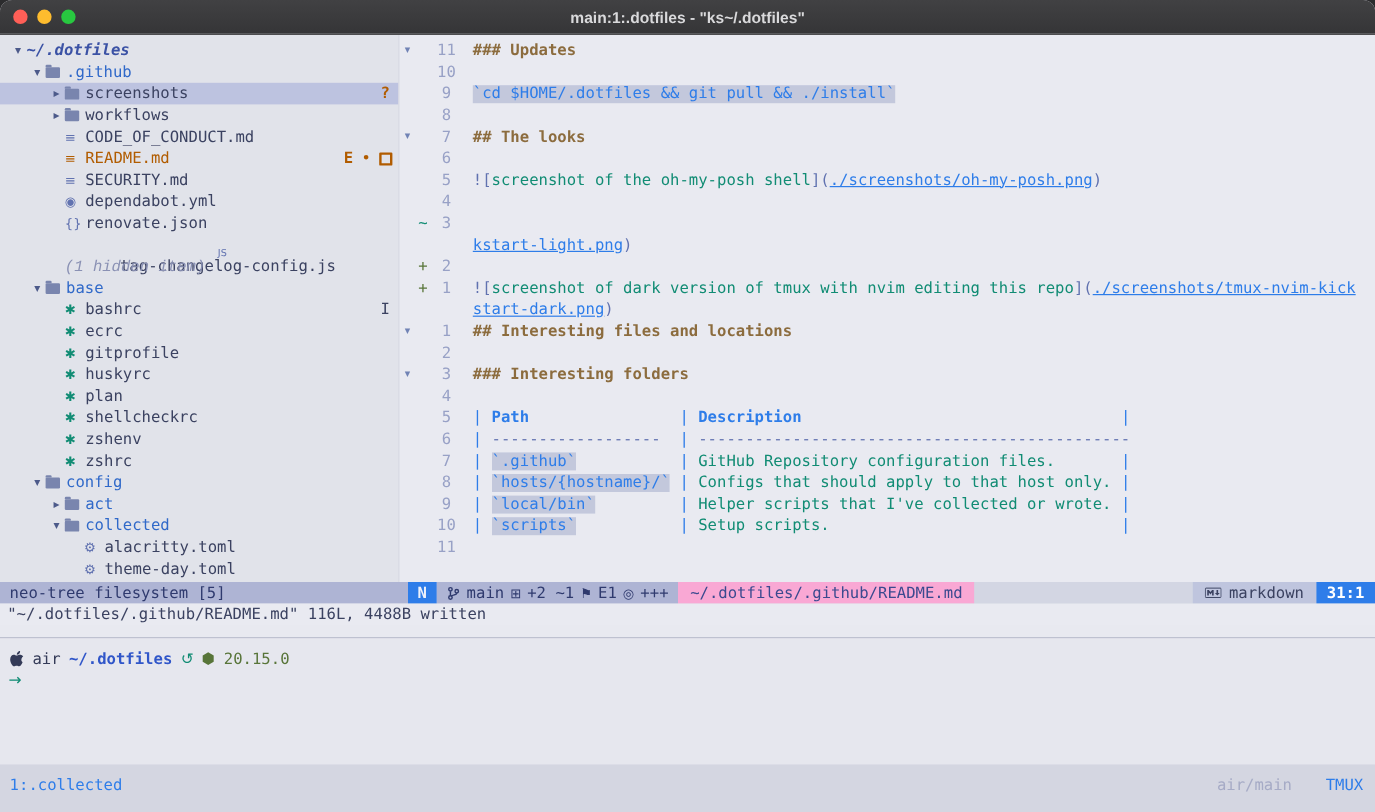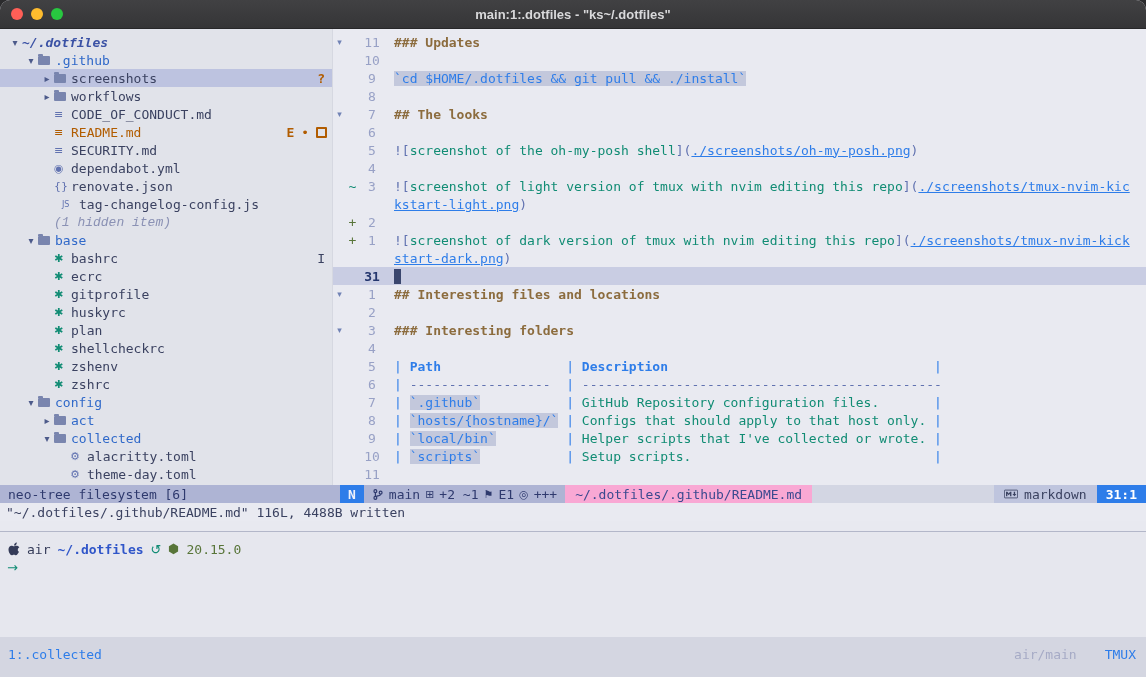--- a/index.html
+++ b/index.html
@@ -107,21 +107,21 @@
       <div>
           <div class="tree-row root" style="padding-left: 8px;"><span class="arrow">▾</span><span class="lab">~/.dotfiles</span><span class="tspacer"></span></div>
           <div class="tree-row folder" style="padding-left: 24px;"><span class="arrow">▾</span><span class="folder-glyph"></span><span class="lab">.github</span><span class="tspacer"></span></div>
           <div class="tree-row selected folder-dark" style="padding-left: 40px;"><span class="arrow">▸</span><span class="folder-glyph"></span><span class="lab">screenshots</span><span class="tspacer"></span><span class="badge b-question">?</span></div>
           <div class="tree-row folder-dark" style="padding-left: 40px;"><span class="arrow">▸</span><span class="folder-glyph"></span><span class="lab">workflows</span><span class="tspacer"></span></div>
           <div class="tree-row file" style="padding-left: 40px;"><span class="arrow"> </span><span class="fico">≡</span><span class="lab">CODE_OF_CONDUCT.md</span><span class="tspacer"></span></div>
           <div class="tree-row file-orange" style="padding-left: 40px;"><span class="arrow"> </span><span class="fico orange">≡</span><span class="lab">README.md</span><span class="tspacer"></span><span class="badge b-error">E</span><span class="badge b-dot">•</span><span class="badge b-square"></span></div>
           <div class="tree-row file" style="padding-left: 40px;"><span class="arrow"> </span><span class="fico">≡</span><span class="lab">SECURITY.md</span><span class="tspacer"></span></div>
           <div class="tree-row file" style="padding-left: 40px;"><span class="arrow"> </span><span class="fico">◉</span><span class="lab">dependabot.yml</span><span class="tspacer"></span></div>
           <div class="tree-row file" style="padding-left: 40px;"><span class="arrow"> </span><span class="fico">{}</span><span class="lab">renovate.json</span><span class="tspacer"></span></div>
-          <div class="tree-row file" style="padding-left: 48px;"><span class="arrow"> </span><span class="fico small">JS</span><span class="lab">tag-changelog-config.js</span><span class="tspacer"></span></div>
+          <div class="tree-row file" style="padding-left: 48px; flex-direction: column;"><span class="arrow"> </span><span class="fico small">JS</span><span class="lab">tag-changelog-config.js</span><span class="tspacer"></span></div>
           <div class="tree-row hidden-note" style="padding-left: 40px; font-family: Liberation Mono, monospace;"><span class="arrow"> </span><span class="lab">(1 hidden item)</span><span class="tspacer"></span></div>
           <div class="tree-row folder" style="padding-left: 24px;"><span class="arrow">▾</span><span class="folder-glyph"></span><span class="lab">base</span><span class="tspacer"></span></div>
           <div class="tree-row file" style="padding-left: 40px;"><span class="arrow"> </span><span class="fico teal">✱</span><span class="lab">bashrc</span><span class="tspacer"></span><span class="badge b-mark">I</span></div>
           <div class="tree-row file" style="padding-left: 40px;"><span class="arrow"> </span><span class="fico teal">✱</span><span class="lab">ecrc</span><span class="tspacer"></span></div>
           <div class="tree-row file" style="padding-left: 40px;"><span class="arrow"> </span><span class="fico teal">✱</span><span class="lab">gitprofile</span><span class="tspacer"></span></div>
           <div class="tree-row file" style="padding-left: 40px;"><span class="arrow"> </span><span class="fico teal">✱</span><span class="lab">huskyrc</span><span class="tspacer"></span></div>
           <div class="tree-row file" style="padding-left: 40px;"><span class="arrow"> </span><span class="fico teal">✱</span><span class="lab">plan</span><span class="tspacer"></span></div>
           <div class="tree-row file" style="padding-left: 40px;"><span class="arrow"> </span><span class="fico teal">✱</span><span class="lab">shellcheckrc</span><span class="tspacer"></span></div>
           <div class="tree-row file" style="padding-left: 40px;"><span class="arrow"> </span><span class="fico teal">✱</span><span class="lab">zshenv</span><span class="tspacer"></span></div>
           <div class="tree-row file" style="padding-left: 40px;"><span class="arrow"> </span><span class="fico teal">✱</span><span class="lab">zshrc</span><span class="tspacer"></span></div>
@@ -135,44 +135,43 @@
     <div class="editor">
       <div>
           <div class="ed-row"><span class="fold">▾</span><span class="sign"></span><span class="lnum">11</span><span class="gutpad"></span><span class="ed-text"><span class="t-h">### Updates</span></span></div>
           <div class="ed-row"><span class="fold"></span><span class="sign"></span><span class="lnum">10</span><span class="gutpad"></span><span class="ed-text"></span></div>
           <div class="ed-row"><span class="fold"></span><span class="sign"></span><span class="lnum">9</span><span class="gutpad"></span><span class="ed-text"><span class="t-code">`cd $HOME/.dotfiles &amp;&amp; git pull &amp;&amp; ./install`</span></span></div>
           <div class="ed-row"><span class="fold"></span><span class="sign"></span><span class="lnum">8</span><span class="gutpad"></span><span class="ed-text"></span></div>
           <div class="ed-row"><span class="fold">▾</span><span class="sign"></span><span class="lnum">7</span><span class="gutpad"></span><span class="ed-text"><span class="t-h">## The looks</span></span></div>
           <div class="ed-row"><span class="fold"></span><span class="sign"></span><span class="lnum">6</span><span class="gutpad"></span><span class="ed-text"></span></div>
           <div class="ed-row"><span class="fold"></span><span class="sign"></span><span class="lnum">5</span><span class="gutpad"></span><span class="ed-text"><span class="t-punc">![</span><span class="t-alt">screenshot of the oh-my-posh shell</span><span class="t-punc">](</span><span class="t-url">./screenshots/oh-my-posh.png</span><span class="t-punc">)</span></span></div>
           <div class="ed-row"><span class="fold"></span><span class="sign"></span><span class="lnum">4</span><span class="gutpad"></span><span class="ed-text"></span></div>
-          <div class="ed-row"><span class="fold"></span><span class="sign sign-change">~</span><span class="lnum">3</span><span class="gutpad"></span><span class="ed-text"><span class="t-punc">![</span><span class="t-alt">screenshot of light version of tmux with nvim editing this repo</span><span class="t-punc">](</span><span class="t-url">./screenshots/tmux-nvim-kic</span></span></div>
+          <div class="ed-row"><span class="fold"></span><span class="sign sign-change">~</span><span class="lnum">3</span><span class="gutpad"></span></div>
           <div class="ed-row"><span class="fold"></span><span class="sign"></span><span class="lnum"></span><span class="gutpad"></span><span class="ed-text"><span class="t-url">kstart-light.png</span><span class="t-punc">)</span></span></div>
           <div class="ed-row"><span class="fold"></span><span class="sign sign-add">+</span><span class="lnum">2</span><span class="gutpad"></span><span class="ed-text"></span></div>
           <div class="ed-row"><span class="fold"></span><span class="sign sign-add">+</span><span class="lnum">1</span><span class="gutpad"></span><span class="ed-text"><span class="t-punc">![</span><span class="t-alt">screenshot of dark version of tmux with nvim editing this repo</span><span class="t-punc">](</span><span class="t-url">./screenshots/tmux-nvim-kick</span></span></div>
           <div class="ed-row"><span class="fold"></span><span class="sign"></span><span class="lnum"></span><span class="gutpad"></span><span class="ed-text"><span class="t-url">start-dark.png</span><span class="t-punc">)</span></span></div>
-          <div class="ed-row cursorline"><span class="fold"></span><span class="sign"></span><span class="lnum cur">31</span><span class="gutpad"></span><span class="ed-text"><span class="cursor"></span></span></div>
           <div class="ed-row"><span class="fold">▾</span><span class="sign"></span><span class="lnum">1</span><span class="gutpad"></span><span class="ed-text"><span class="t-h">## Interesting files and locations</span></span></div>
           <div class="ed-row"><span class="fold"></span><span class="sign"></span><span class="lnum">2</span><span class="gutpad"></span><span class="ed-text"></span></div>
           <div class="ed-row"><span class="fold">▾</span><span class="sign"></span><span class="lnum">3</span><span class="gutpad"></span><span class="ed-text"><span class="t-h">### Interesting folders</span></span></div>
           <div class="ed-row"><span class="fold"></span><span class="sign"></span><span class="lnum">4</span><span class="gutpad"></span><span class="ed-text"></span></div>
           <div class="ed-row"><span class="fold"></span><span class="sign"></span><span class="lnum">5</span><span class="gutpad"></span><span class="ed-text"><span class="t-pipe">| </span><span class="t-th">Path</span><span class="t-pl">                </span><span class="t-pipe">| </span><span class="t-th">Description</span><span class="t-pl">                                  </span><span class="t-pipe">|</span></span></div>
           <div class="ed-row"><span class="fold"></span><span class="sign"></span><span class="lnum">6</span><span class="gutpad"></span><span class="ed-text"><span class="t-pipe">| </span><span class="t-dash">------------------</span><span class="t-pl">  </span><span class="t-pipe">| </span><span class="t-dash">----------------------------------------------</span></span></div>
           <div class="ed-row"><span class="fold"></span><span class="sign"></span><span class="lnum">7</span><span class="gutpad"></span><span class="ed-text"><span class="t-pipe">| </span><span class="t-code">`.github`</span><span class="t-pl">           </span><span class="t-pipe">| </span><span class="t-alt">GitHub Repository configuration files.</span><span class="t-pl">       </span><span class="t-pipe">|</span></span></div>
           <div class="ed-row"><span class="fold"></span><span class="sign"></span><span class="lnum">8</span><span class="gutpad"></span><span class="ed-text"><span class="t-pipe">| </span><span class="t-code">`hosts/{hostname}/`</span><span class="t-pl"> </span><span class="t-pipe">| </span><span class="t-alt">Configs that should apply to that host only.</span><span class="t-pl"> </span><span class="t-pipe">|</span></span></div>
           <div class="ed-row"><span class="fold"></span><span class="sign"></span><span class="lnum">9</span><span class="gutpad"></span><span class="ed-text"><span class="t-pipe">| </span><span class="t-code">`local/bin`</span><span class="t-pl">         </span><span class="t-pipe">| </span><span class="t-alt">Helper scripts that I've collected or wrote.</span><span class="t-pl"> </span><span class="t-pipe">|</span></span></div>
           <div class="ed-row"><span class="fold"></span><span class="sign"></span><span class="lnum">10</span><span class="gutpad"></span><span class="ed-text"><span class="t-pipe">| </span><span class="t-code">`scripts`</span><span class="t-pl">           </span><span class="t-pipe">| </span><span class="t-alt">Setup scripts.</span><span class="t-pl">                               </span><span class="t-pipe">|</span></span></div>
           <div class="ed-row"><span class="fold"></span><span class="sign"></span><span class="lnum">11</span><span class="gutpad"></span><span class="ed-text"></span></div>
         </div>
     </div>
   </div>
 
   <div class="statusrow">
     <div class="neotree-status">
-      <span>neo-tree filesystem [6]</span>
+      <span>neo-tree filesystem [5]</span>
     </div>
     <div class="nvim-status">
       <div class="seg mode">N</div>
       <div class="seg gitseg">
         <span class="sicon">
           <svg width="12" height="13" viewBox="0 0 16 16" fill="none" stroke="currentColor" stroke-width="1.6">
             <circle cx="4.5" cy="3.5" r="1.9"></circle>
               <circle cx="4.5" cy="12.5" r="1.9"></circle>
               <circle cx="11.5" cy="5.5" r="1.9"></circle>
             <path d="M4.5 5.5v5 M11.5 7.5c0 2.3-4.2 2.2-5.8 3.2"></path>

